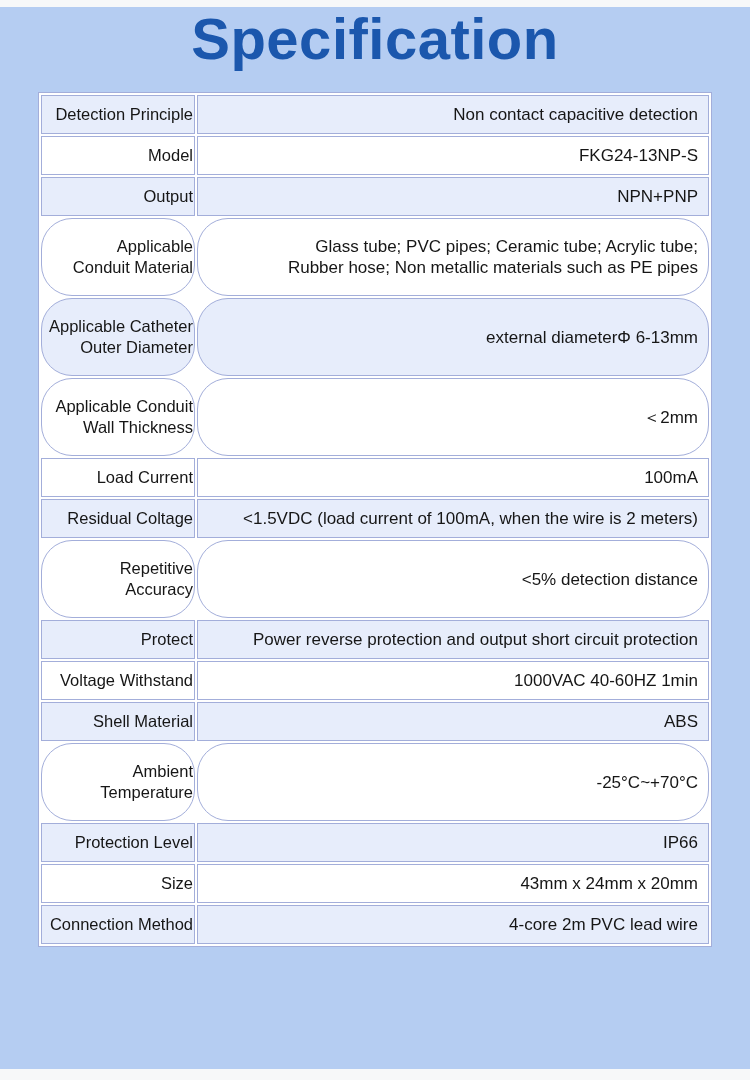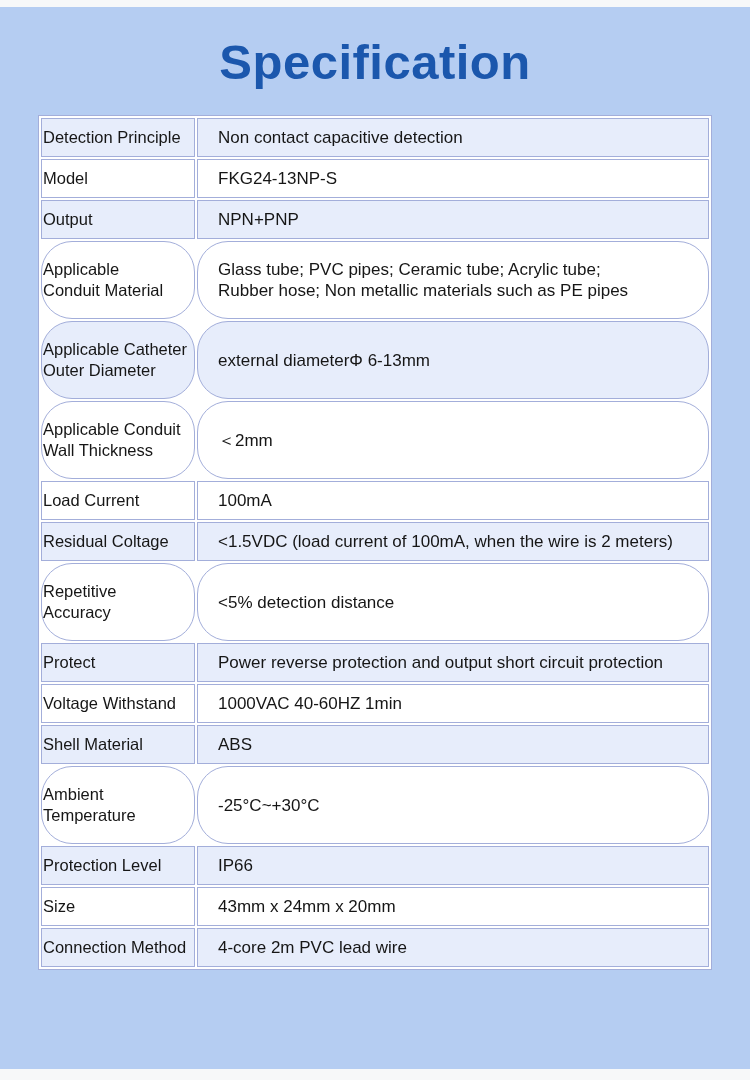--- a/index.html
+++ b/index.html
@@ -33,53 +33,53 @@
     background: var(--strip-bg);
   }
   .strip-bottom {
     position: absolute;
     bottom: 0; left: 0; right: 0;
     height: 11px;
     background: var(--strip-bg);
   }
   .title {
     margin: 0;
-    padding-top: 36px;
+    padding-top: 13px;
     text-align: center;
-    font-size: 49px;
+    font-size: 58px;
     line-height: 52px;
     font-weight: bold;
     color: var(--title-color);
     letter-spacing: 0.5px;
   }
   table.spec {
     width: 672px;
     margin: 27px auto 0 auto;
     border-collapse: separate;
     border-spacing: 2px;
     background: #ffffff;
     border: 1px solid var(--border-color);
   }
   table.spec td {
     border: 1px solid var(--border-color);
-    text-align: left;
+    text-align: right;
     vertical-align: middle;
     font-size: 17px;
     line-height: 21px;
     color: var(--text-color);
     white-space: pre-line;
     height: 33px;
   }
   table.spec td.label {
     width: 150px;
     font-size: 16.5px;
     padding: 2px 1px;
   }
   table.spec td.value {
-    padding: 2px 20px;
+    padding: 2px 10px;
   }
   tr.alt td { background: var(--row-alt-bg); }
   tr.plain td { background: var(--row-bg); }
   tr.tall td { height: 72px; border-radius: 31px; }
 </style>
 </head>
 <body>
 
 <div class="page">
   <div class="strip-top"></div>
@@ -137,21 +137,21 @@
           <td class="label">Voltage Withstand</td>
           <td class="value">1000VAC 40-60HZ 1min</td>
         </tr>
         <tr class="alt">
           <td class="label">Shell Material</td>
           <td class="value">ABS</td>
         </tr>
         <tr class="plain tall">
           <td class="label">Ambient
 Temperature</td>
-          <td class="value">-25°C~+30°C</td>
+          <td class="value">-25°C~+70°C</td>
         </tr>
         <tr class="alt">
           <td class="label">Protection Level</td>
           <td class="value">IP66</td>
         </tr>
         <tr class="plain">
           <td class="label">Size</td>
           <td class="value">43mm x 24mm x 20mm</td>
         </tr>
         <tr class="alt">

